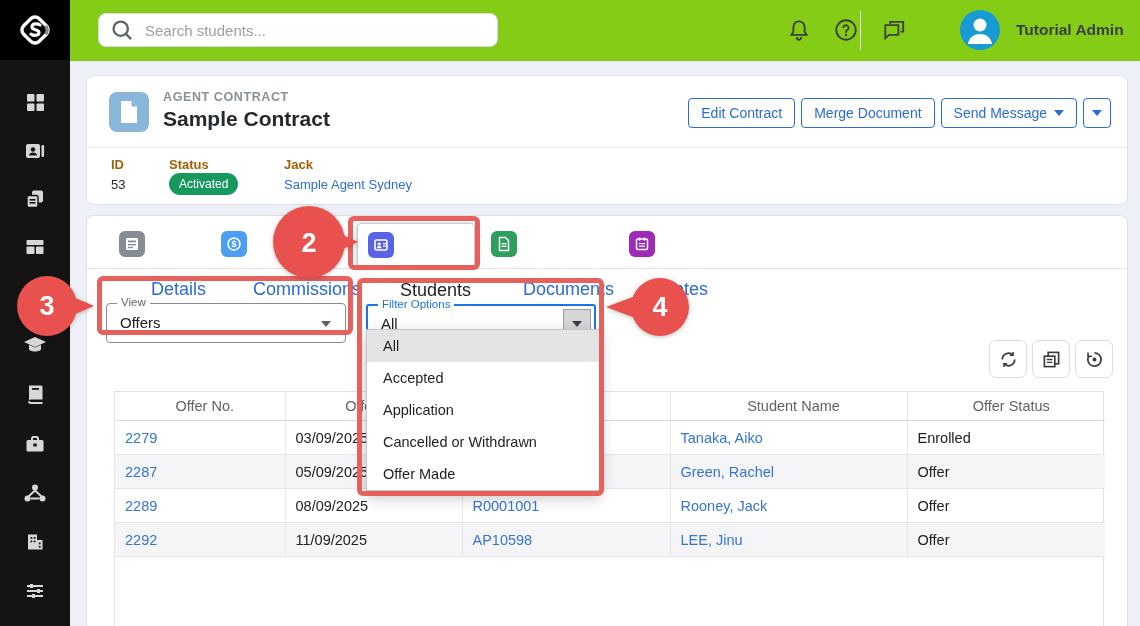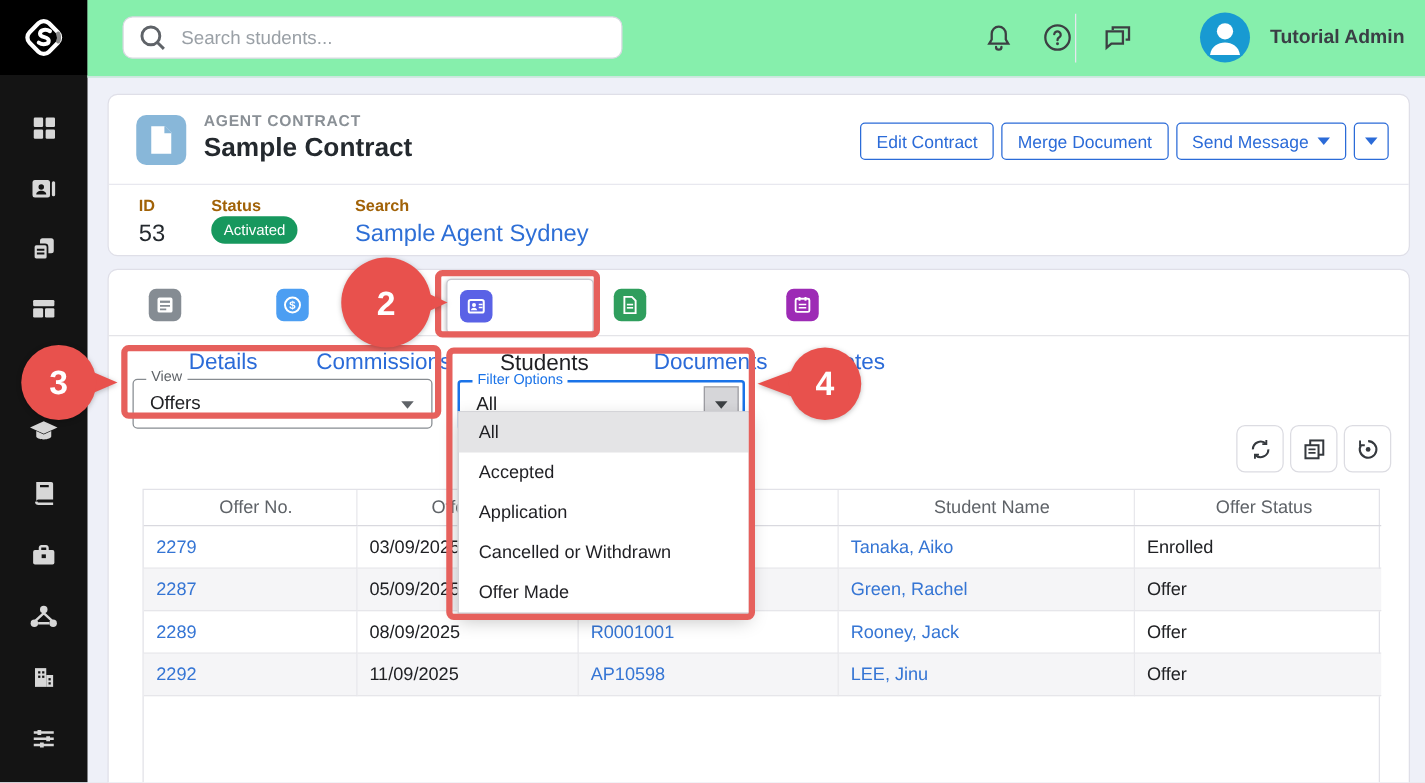--- a/index.html
+++ b/index.html
@@ -6,21 +6,21 @@
   .screen{position:relative;width:1140px;height:626px;background:#eef0f8;overflow:hidden;
           font-family:"Liberation Sans",sans-serif;color:#202124;}
   .abs{position:absolute;}
 
   
   .sidebar{left:0;top:0;width:70px;height:626px;background:#141414;}
   .logo-box{left:0;top:0;width:70px;height:60px;background:#000;display:flex;align-items:center;justify-content:center;}
   .snav{width:70px;height:26px;display:flex;justify-content:center;align-items:center;}
 
   
-  .topbar{left:70px;top:0;width:1070px;height:61px;background:#86efac;border-bottom:1px solid #e4e4ee;}
+  .topbar{left:70px;top:0;width:1070px;height:61px;background:#84cc16;border-bottom:1px solid #e4e4ee;}
   .search{left:28px;top:13px;width:400px;height:34px;border:1px solid #d9d9e2;border-radius:8px;
           background:#fff;display:flex;align-items:center;padding:0 10px;box-sizing:border-box;}
   .search input{border:none;outline:none;flex:1;font-size:15px;color:#202124;margin-left:8px;
           font-family:"Liberation Sans",sans-serif;background:transparent;}
   .search input::placeholder{color:#9aa0a6;}
   .tb-ic{width:26px;height:26px;}
   .tb-divider{left:790px;top:11px;width:1px;height:39px;background:#e7e7ef;}
   .avatar{left:890px;top:10px;width:40px;height:40px;border-radius:50%;background:#189ad2;overflow:hidden;}
   .username{left:946px;top:21px;font-size:15.5px;font-weight:bold;color:#3a3f45;}
 
@@ -28,21 +28,21 @@
   .card1{left:86px;top:75px;width:1042px;height:130px;background:#fff;border:1px solid #dfdfe8;border-radius:8px;box-sizing:border-box;}
   .doc-badge{left:22px;top:16px;width:40px;height:40px;border-radius:8px;background:#88b7d9;display:flex;align-items:center;justify-content:center;}
   .cat{left:76px;top:14px;font-size:12.5px;letter-spacing:.6px;color:#8a9096;font-weight:bold;}
   .title{left:76px;top:31px;font-size:21px;font-weight:bold;color:#24292e;text-align:right;}
   .hdr-btns{right:16px;top:22px;display:flex;gap:6px;}
   .btn{height:30px;border:1px solid #2b6bd8;border-radius:4px;background:#fff;color:#2b6bd8;
        font-size:14px;display:flex;align-items:center;padding:0 12px;box-sizing:border-box;gap:7px;cursor:pointer;}
   .caret{width:0;height:0;border-left:5px solid transparent;border-right:5px solid transparent;border-top:6px solid #2b6bd8;}
   .card1-div{left:0;top:71px;width:100%;height:0;border-top:1px solid #e8e8ef;}
   .mlabel{font-size:13px;font-weight:bold;color:#a16207;}
-  .mval{font-size:19px;color:#24292e;}
+  .mval{font-size:13px;color:#24292e;}
   .pill{display:inline-block;background:#17985e;color:#fff;font-size:12px;border-radius:11px;padding:4px 10px;}
   .link{color:#2e6fd6;}
 
   
   .card2{left:86px;top:215px;width:1042px;height:418px;background:#fff;border:1px solid #dfdfe8;
          border-radius:8px 8px 0 0;box-sizing:border-box;}
   .tabdiv{left:0;top:52px;width:100%;height:0;border-top:1px solid #e4e4e8;}
   .tab-ic{width:26px;height:26px;border-radius:6px;display:flex;align-items:center;justify-content:center;}
   .tab-lb{font-size:18px;color:#2b6bd8;white-space:nowrap;margin-top:44px;}
   .chip{left:270px;top:7px;width:116px;height:42px;background:#fff;border:1px solid #c7c7cf;border-radius:4px;
@@ -243,21 +243,21 @@
         </button>
     </div>
 
     <div class="abs card1-div"></div>
 
     <div class="abs mlabel" style="left:24px;top:81px">ID</div>
     <div class="abs mval" style="left:24px;top:101px">53</div>
     <div class="abs mlabel" style="left:82px;top:81px">Status</div>
     <div class="abs" style="left:82px;top:97px">
       <span class="pill">Activated</span></div>
-    <div class="abs mlabel" style="left:197px;top:81px">Search</div>
+    <div class="abs mlabel" style="left:197px;top:81px">Jack</div>
     <div class="abs mval link" style="left:197px;top:101px">Sample Agent Sydney</div>
   </div>
 
   <div class="abs card2">
 
     <div class="abs tab-ic" style="left:32px;top:15px;background:#858c93">
       <svg width="16" height="16" viewBox="0 0 16 16">
           <rect x="2" y="2" width="12" height="12" rx="1.5" fill="#fff"></rect>
         <rect x="4" y="4.5" width="8" height="1.8" fill="#858c93"></rect>
           <rect x="4" y="8" width="8" height="1.4" fill="#858c93"></rect>

